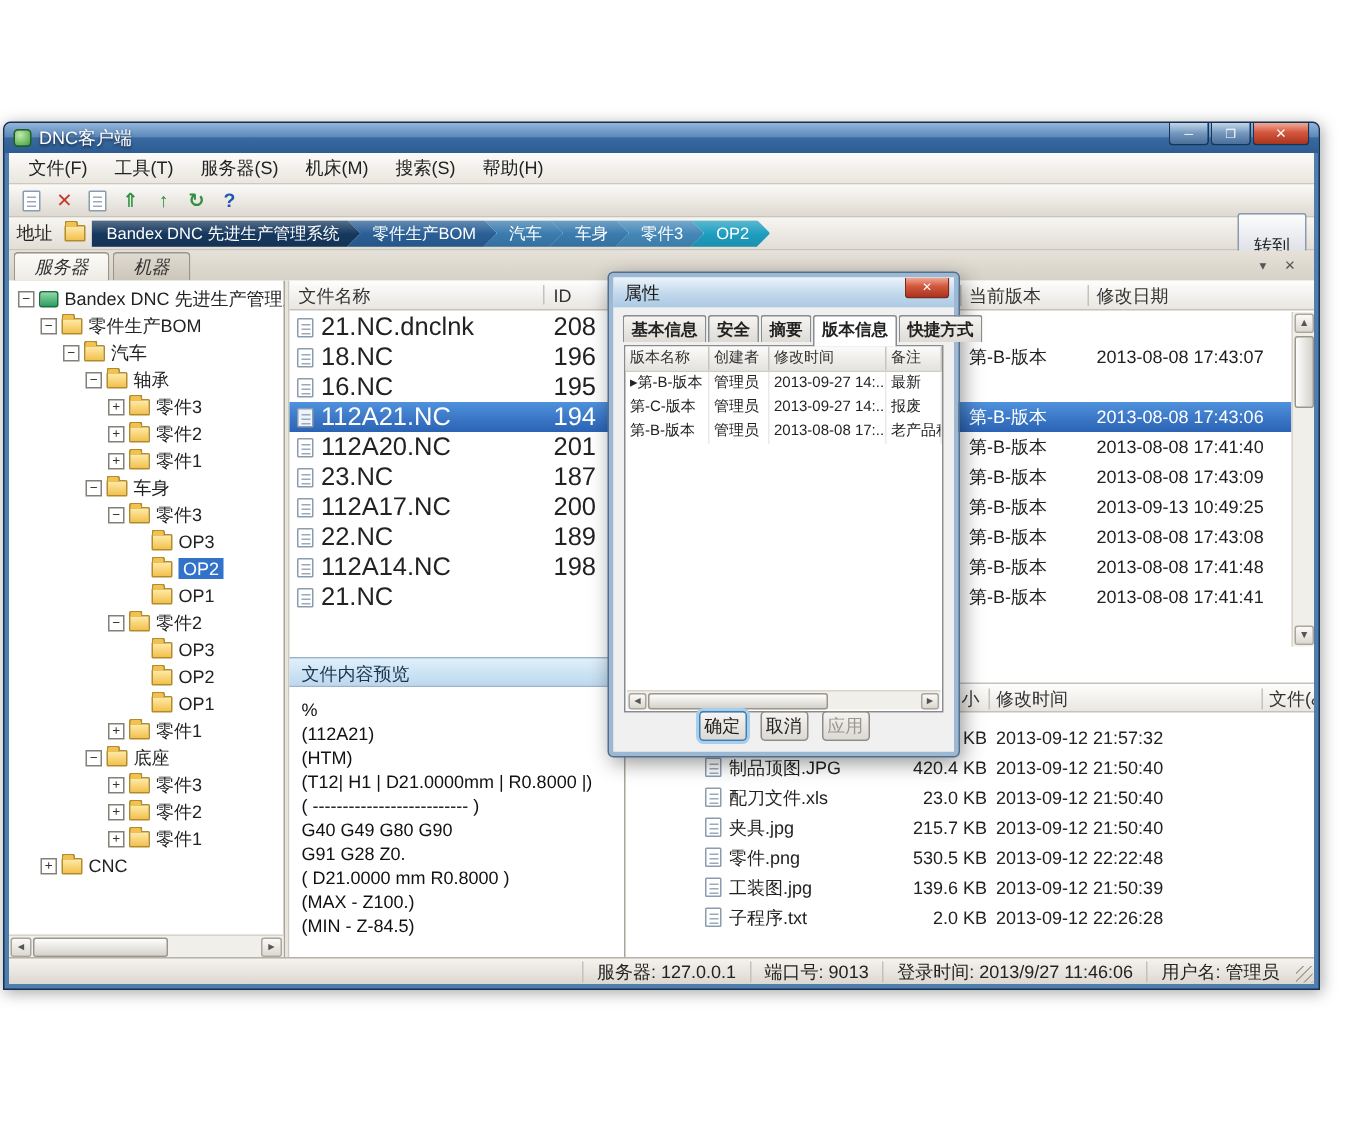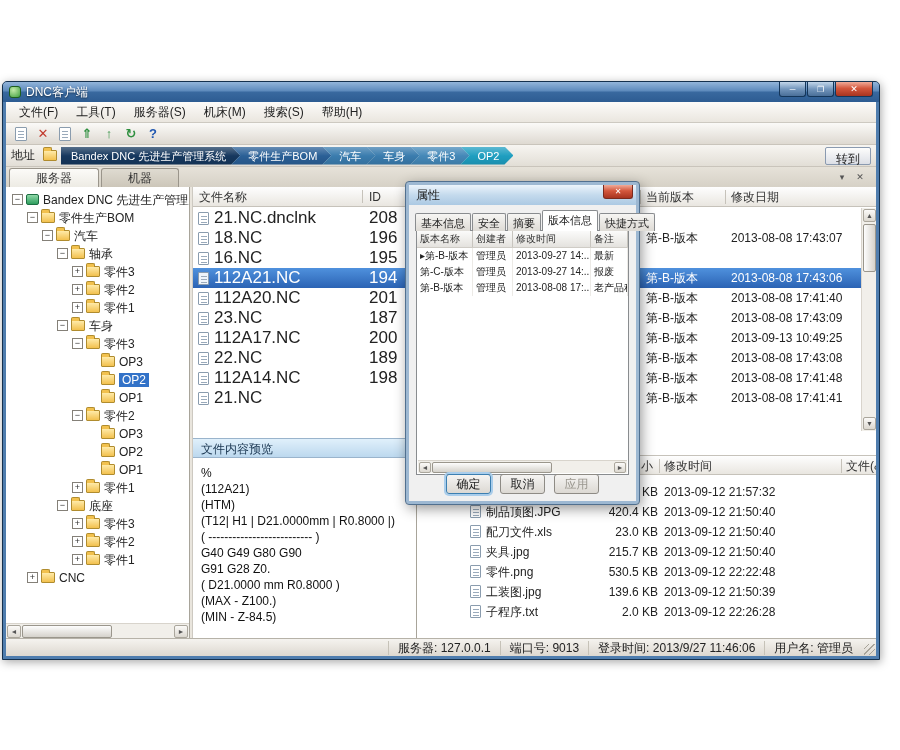--- a/index.html
+++ b/index.html
@@ -46,29 +46,29 @@
                 background:linear-gradient(#f7f5f1,#e2ded6); border-bottom:1px solid #c9c4bb;
                 display:flex; align-items:center; padding:0 5px; }
   .addr-label { font-size:12px; color:#222; margin-right:8px; }
   .addr-folder { margin-right:6px; }
   .crumbs { display:flex; align-items:center; height:18px; flex:1; overflow:hidden; }
   .crumb { display:inline-block; height:18px; line-height:18px; color:#fff; font-size:11px;
            padding:0 14px 0 17px; margin-left:-9px; white-space:nowrap;
            clip-path:polygon(0 0, calc(100% - 9px) 0, 100% 50%, calc(100% - 9px) 100%, 0 100%, 9px 50%); }
   .crumb.first { margin-left:0; padding-left:10px;
            clip-path:polygon(0 0, calc(100% - 9px) 0, 100% 50%, calc(100% - 9px) 100%, 0 100%); }
-  .go-btn { height:18px; padding:3px 10px; font-size:12px; color:#222; margin-left:6px;
+  .go-btn { height:18px; padding:13px 10px; font-size:12px; color:#222; margin-left:6px;
             font-family:inherit; background:linear-gradient(#fdfdfc,#dcdfe6); border:1px solid #8a9ab0; border-radius:2px; }
 
   .tabstrip { position:absolute; left:0; right:0; top:65px; height:20px;
               background:linear-gradient(#e6e2d9,#d6d1c6); }
   .tabs { position:absolute; left:3px; bottom:0; display:flex; }
-  .tab { height:19px; line-height:19px; padding:0 26px; font-size:12px; color:#333; margin-right:2px;
+  .tab { height:19px; line-height:19px; padding:0 13px; font-size:12px; color:#333; margin-right:2px;
          border:1px solid #9a958b; border-bottom:none; border-radius:3px 3px 0 0;
-         background:linear-gradient(#dfdbd1,#ccc6b9); }
+         background:linear-gradient(#dfdbd1,#ccc6b9);font-style:italic; }
   .tab.active { background:linear-gradient(#fcfbf8,#edebe4); position:relative; z-index:2; }
   .pane-btn { position:absolute; top:3px; width:16px; height:14px; text-align:center; line-height:14px;
               font-size:9px; color:#555; }
   .pb-menu { right:26px; } .pb-close { right:8px; }
   .pb-menu::after { content:'▾'; } .pb-close::after { content:'✕'; }
 
   
   .content { position:absolute; left:0; right:0; top:85px; bottom:18px; background:#e9e5dd; overflow:hidden; }
 
   .treepane { position:absolute; left:0; top:0; bottom:0; width:184px; background:#fff; border-right:1px solid #a8a49a; }
@@ -161,36 +161,36 @@
             background:#f0f0f0; border:3px solid #9db8d2; outline:1px solid #51708f;
             border-radius:3px; box-shadow:2px 4px 14px rgba(0,0,0,.45); }
   .dlg-title { position:absolute; left:0; right:0; top:0; height:20px;
                background:linear-gradient(#ecf4fb,#c4daed 50%,#abc9e3); display:flex; align-items:center;
                padding-left:7px; font-size:12px; color:#1a1a1a; }
   .dlg-close { position:absolute; right:3px; top:0; width:30px; height:14px;
                background:linear-gradient(#f0ab99,#d4573d 45%,#a83420); border:1px solid #7a2a1e; border-top:none;
                border-radius:0 0 3px 3px; color:#fff; font-size:8px; text-align:center; line-height:13px; }
   .dlg-close::after { content:'✕'; }
   .dlg-body { position:absolute; left:0; right:0; top:20px; bottom:0; background:#f0f0f0; }
-  .dlg-tabs { position:absolute; left:6px; top:5px; height:21px; display:flex; align-items:flex-end; z-index:2; }
+  .dlg-tabs { position:absolute; left:6px; top:5px; height:21px; display:flex; z-index:2;font-weight:bold; }
   .dtab { height:18px; line-height:18px; padding:0 5px; font-size:11px; color:#222; margin-right:1px;
           background:linear-gradient(#f6f5f3,#dedbd5); border:1px solid #898c8f; border-bottom:none;
           border-radius:2px 2px 0 0; white-space:nowrap; }
   .dtab.active { background:#fff; height:21px; }
   .dlg-panel { position:absolute; left:7px; right:7px; top:25px; height:245px; background:#fff; border:1px solid #898c8f; }
   .dlg-thead { display:grid; grid-template-columns:56px 40px 78px 1fr; height:17px; line-height:16px;
                background:linear-gradient(#fbfbfa,#e4e2de); border-bottom:1px solid #cfccc6; font-size:10px; color:#333; }
   .dth { border-right:1px solid #c8c5bf; padding-left:3px; overflow:hidden; white-space:nowrap; }
   .drow { display:grid; grid-template-columns:56px 40px 78px 1fr; height:16px; line-height:16px; font-size:10px; color:#222; }
   .dtd { border-right:1px solid #eceae6; padding-left:3px; overflow:hidden; white-space:nowrap; }
   .dlg-hscroll { left:1px; right:1px; bottom:1px; height:13px; width:auto; }
   .dlg-hscroll .sb-btn { height:11px; width:12px; line-height:10px; }
   .dlg-hscroll .sb-thumb-h { height:11px; left:14px; width:120px; }
   .dlg-buttons { position:absolute; left:0; right:0; bottom:7px; display:flex; justify-content:center; gap:9px; }
-  .dlg-btn { width:45px; height:20px; font-size:12px; color:#222; font-family:inherit;
+  .dlg-btn { width:32px; height:20px; font-size:12px; color:#222; font-family:inherit;
              background:linear-gradient(#f5f4f2,#dcd9d3); border:1px solid #8e8b85; border-radius:3px; }
   .dlg-btn.primary { border-color:#3c7fb1; box-shadow:0 0 0 2px #a9cdeb; }
   .dlg-btn.disabled { color:#9a978f; }
 </style>
 </head>
 <body>
 
 <div class="page">
   <div class="window">
 

